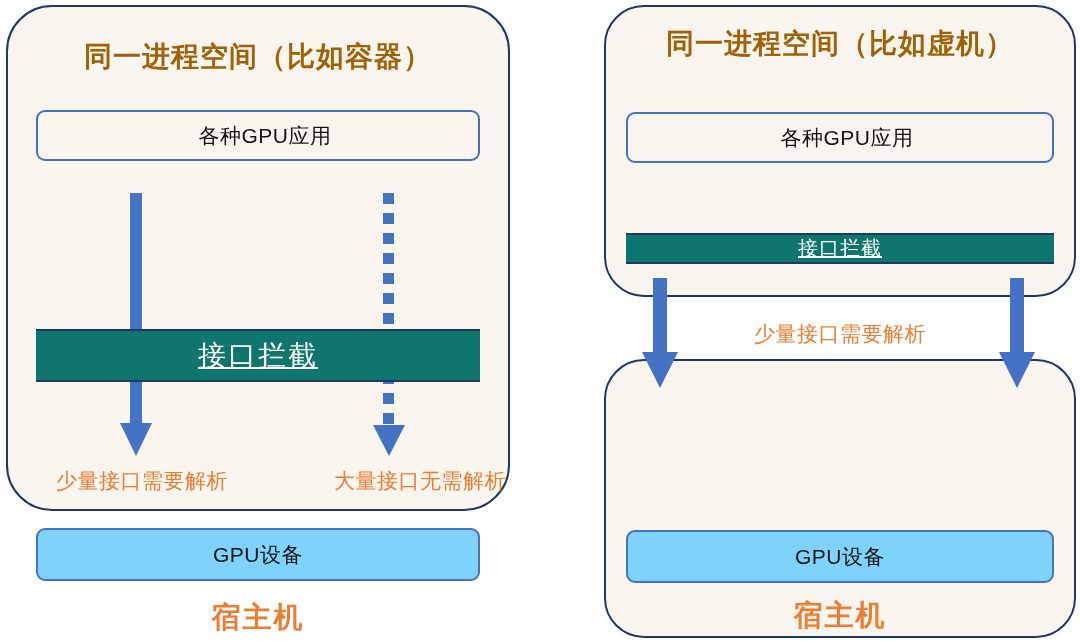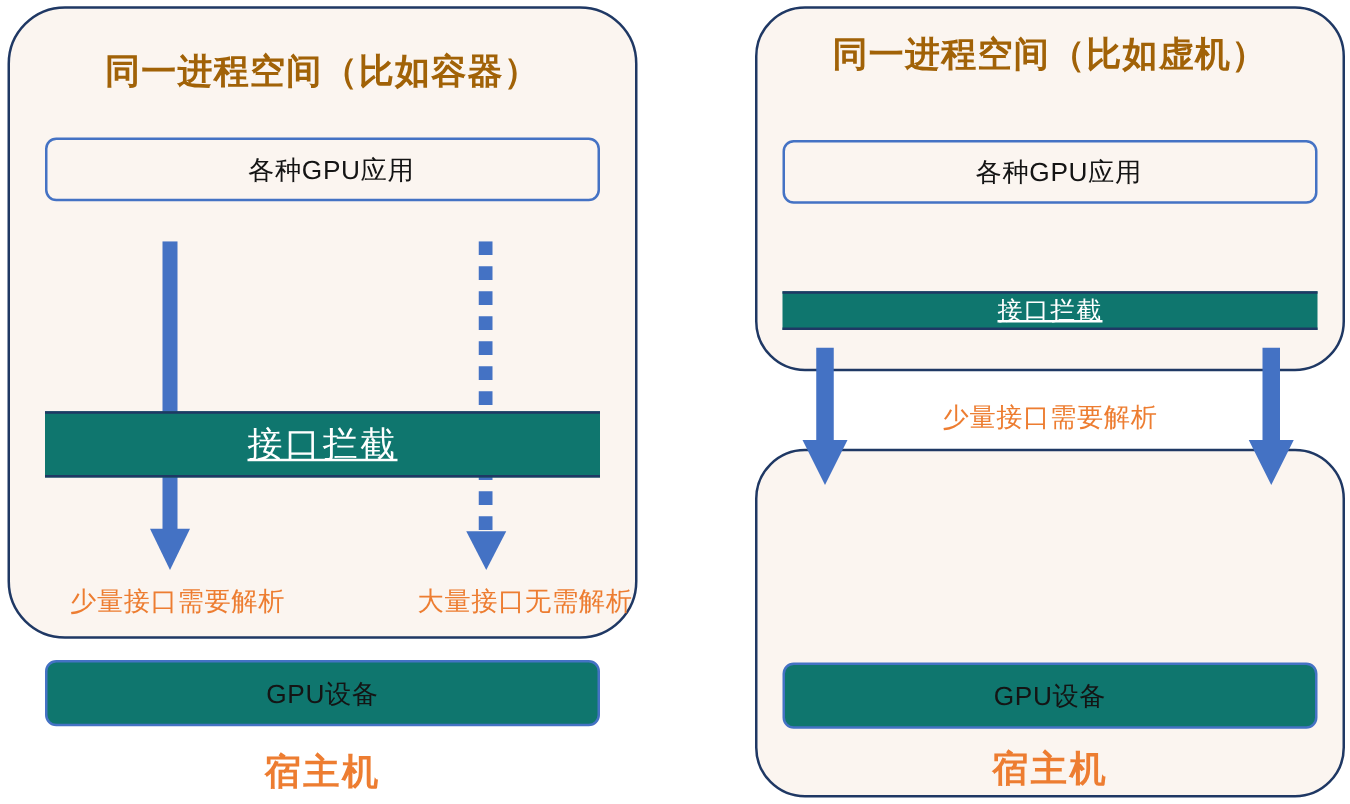--- a/index.html
+++ b/index.html
@@ -69,21 +69,21 @@
     border-radius: 9px;
     box-sizing: border-box;
     display: flex;
     align-items: center;
     justify-content: center;
     color: #141414;
     font-size: 21px;
     letter-spacing: 0.5px;
   }
   .sub-box.cream { background: #FBF5F0; padding-left: 14px; }
-  .sub-box.white { background: #0f766e; }
+  .sub-box.white { background: #7dd3fc; }
 
   #app-box-left   { left: 36px;  top: 110px; width: 444px; height: 51px; }
   #app-box-right  { left: 626px; top: 112px; width: 428px; height: 51px; }
   #gpu-box-left   { left: 36px;  top: 528px; width: 444px; height: 53px; }
   #gpu-box-right  { left: 626px; top: 530px; width: 428px; height: 53px; }
 
   
   .blue-bar {
     position: absolute;
     background: #0f766e;

